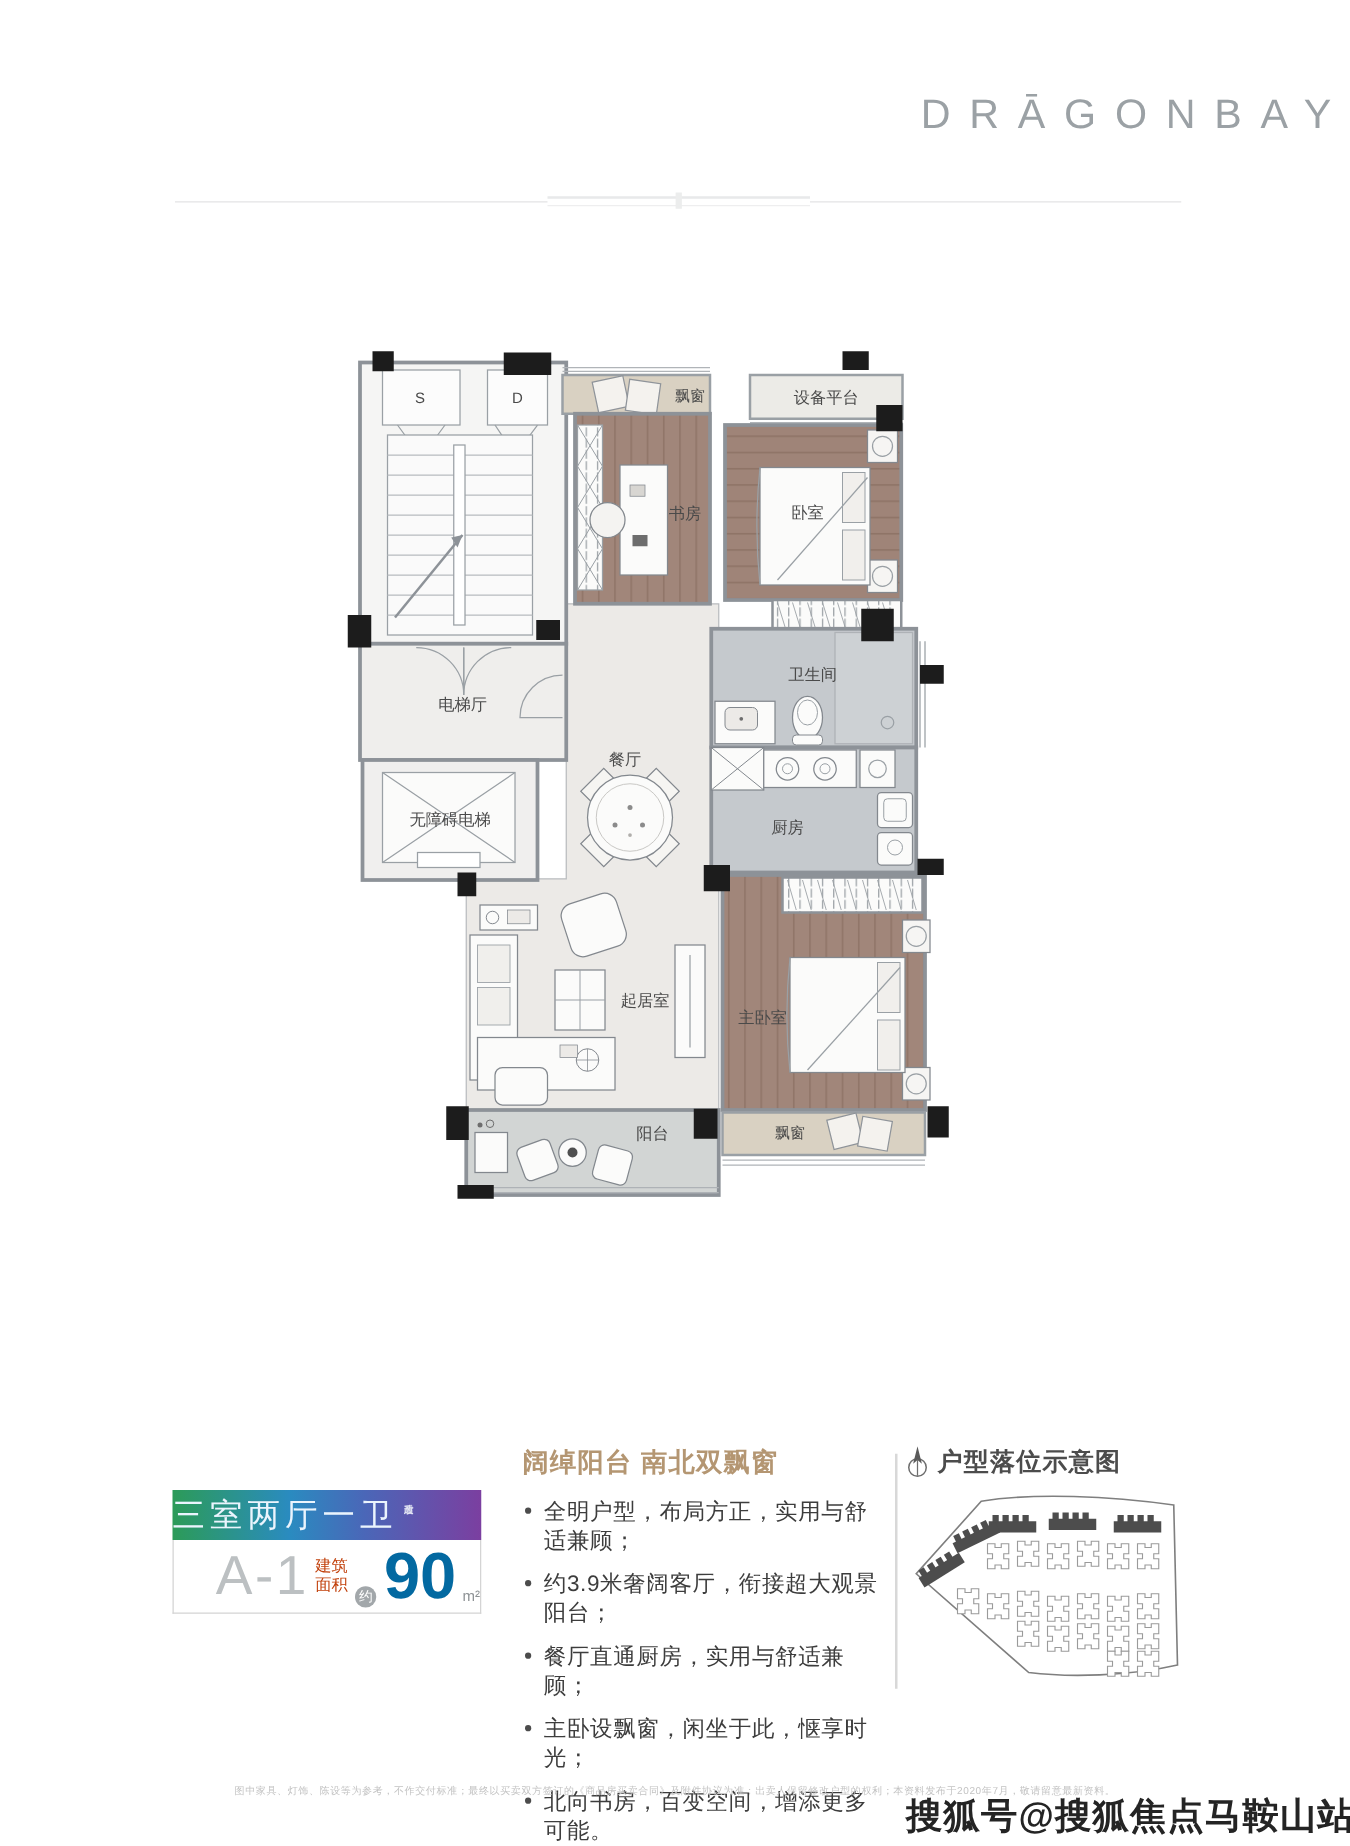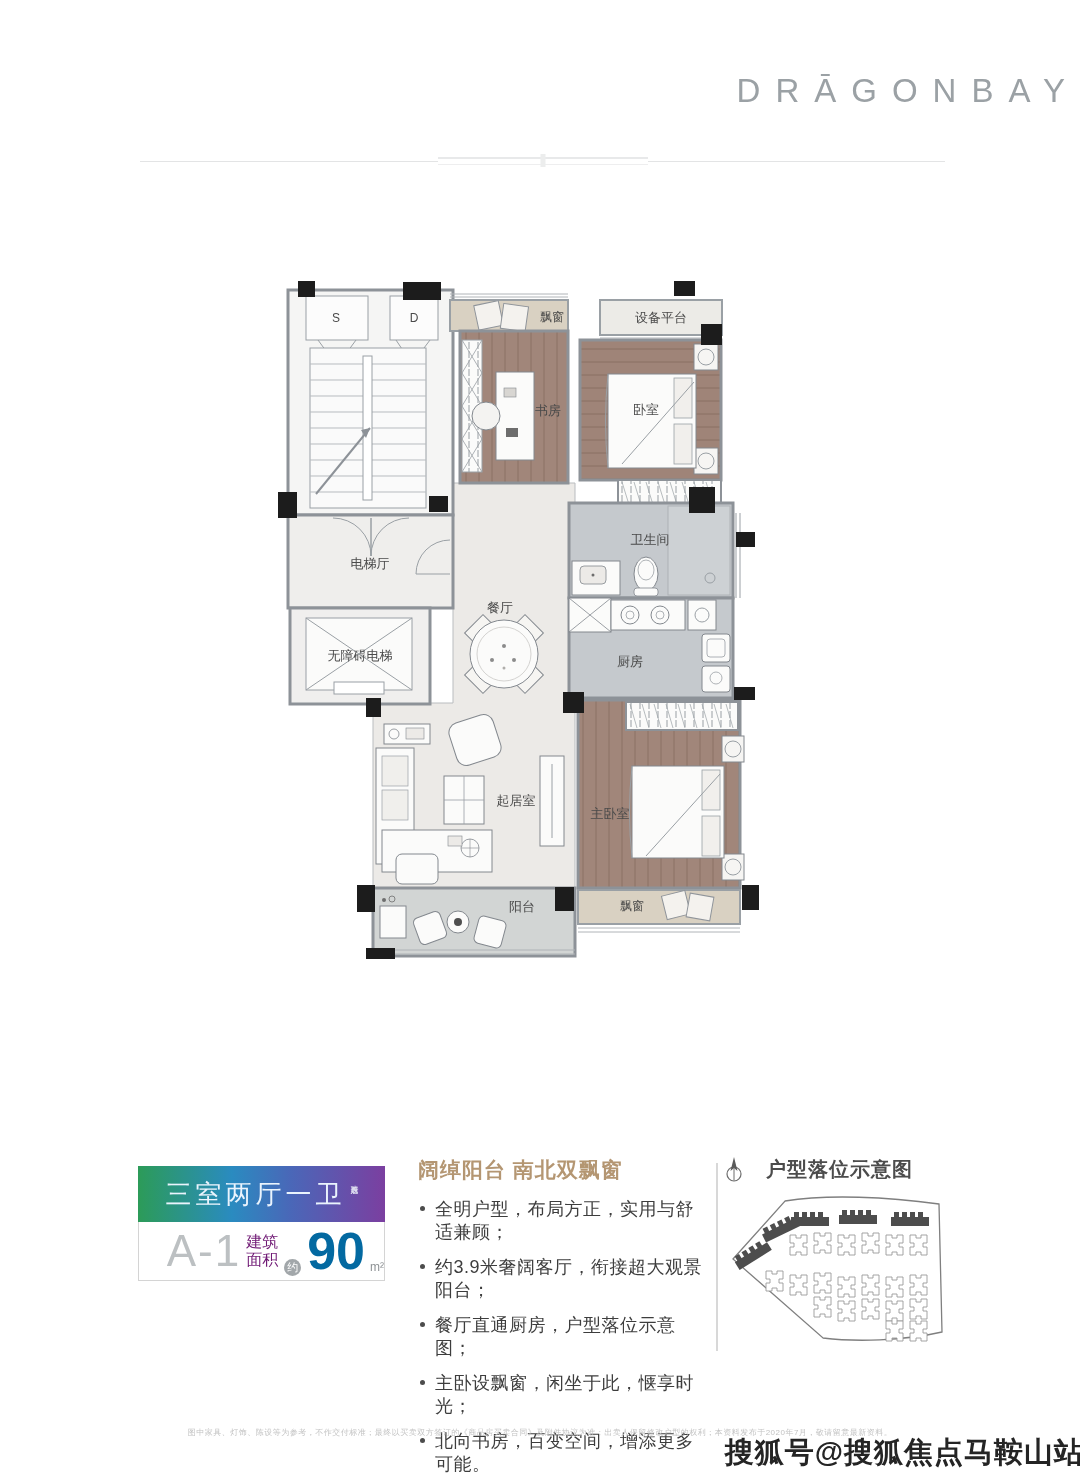--- a/index.html
+++ b/index.html
@@ -17,44 +17,44 @@
 
   
   .plan{position:absolute;left:278px;top:278px;width:486px;height:696px;}
   .plan svg{display:block;}
   .plan text{font-family:"Liberation Sans","DejaVu Sans",sans-serif;fill:#4a4a4a;}
   .caption{position:absolute;top:1016px;left:0;width:100%;text-align:center;
            color:#b5a08c;font-size:20px;letter-spacing:3px;}
 
   
   .unit-card{position:absolute;left:138px;top:1166px;width:247px;}
-  .unit-banner{height:56px;display:flex;align-items:center;justify-content:center;gap:4px;
-               background:linear-gradient(90deg,#2c9b58 0%,#2a8bc0 38%,#4a67b8 62%,#7b3fa0 100%);}
+  .unit-banner{height:40px;display:flex;align-items:center;gap:4px;
+               background:linear-gradient(90deg,#2c9b58 0%,#2a8bc0 38%,#4a67b8 62%,#7b3fa0 100%);margin-top:26px;}
   .unit-banner .layout{color:#eaf4fd;font-size:26px;letter-spacing:4px;}
   .unit-banner .note{color:#e6e9f5;font-size:8px;writing-mode:vertical-rl;line-height:1;height:30px;}
   .unit-body{height:58px;border:1px solid #d4d4d4;border-top:none;background:#fff;
              display:flex;align-items:center;justify-content:flex-end;gap:5px;}
   .unit-body .code{font-size:44px;color:#bcc0c2;letter-spacing:2px;}
-  .area-label{display:flex;flex-direction:column;font-size:16px;color:#701a75;line-height:1.15;}
+  .area-label{display:flex;flex-direction:column;font-size:13px;color:#c2410c;line-height:1.15;}
   .approx{width:17px;height:17px;border-radius:50%;background:#a2a7aa;color:#fff;font-size:11px;
           display:flex;align-items:center;justify-content:center;align-self:flex-end;margin:0 1px 4px 1px;}
   .unit-body .num{font-size:52px;font-weight:bold;color:#0369a1;line-height:1;}
   .unit-body .unit{font-size:12px;color:#8e9295;align-self:flex-end;margin-bottom:6px;}
 
   
   .highlights{position:absolute;left:418px;top:1156px;width:292px;}
   .highlights .hl-title{color:#b49672;font-size:21px;font-weight:bold;letter-spacing:1px;margin-bottom:14px;}
   .hl-item{display:flex;align-items:flex-start;margin-bottom:13px;}
   .hl-item .dot{width:5px;height:5px;border-radius:50%;background:#4c4c4c;margin:8px 10px 0 2px;flex:0 0 auto;}
   .hl-item .txt{font-size:18px;color:#3d3d3d;line-height:1.25;letter-spacing:0.5px;}
   .v-divider{position:absolute;left:716px;top:1163px;width:2px;height:188px;background:#d8d8d8;}
 
   
   .location{position:absolute;left:703px;top:1156px;width:282px;}
-  .loc-head{display:flex;align-items:center;gap:23px;padding-left:22px;}
+  .loc-head{display:flex;align-items:center;gap:7px;padding-left:22px;}
   .loc-head .title{font-size:20px;color:#4c4c4c;font-weight:bold;letter-spacing:1px;}
   .loc-map{margin-top:8px;}
 
   
   .disclaimer{position:absolute;left:0;top:1426px;width:100%;text-align:center;
               color:#c3c3c3;font-size:8px;line-height:14px;letter-spacing:0.5px;}
   .watermark{position:absolute;right:-4px;top:1433px;color:#242424;font-size:29px;font-weight:bold;
              letter-spacing:1px;}
 </style>
 </head>
@@ -312,21 +312,21 @@
     <div class="hl-item">
       <span class="dot"></span>
       <span class="txt">全明户型，布局方正，实用与舒适兼顾；</span>
     </div>
     <div class="hl-item">
       <span class="dot"></span>
       <span class="txt">约3.9米奢阔客厅，衔接超大观景阳台；</span>
     </div>
     <div class="hl-item">
       <span class="dot"></span>
-      <span class="txt">餐厅直通厨房，户型落位示意图；</span>
+      <span class="txt">餐厅直通厨房，实用与舒适兼顾；</span>
     </div>
     <div class="hl-item">
       <span class="dot"></span>
       <span class="txt">主卧设飘窗，闲坐于此，惬享时光；</span>
     </div>
     <div class="hl-item">
       <span class="dot"></span>
       <span class="txt">北向书房，百变空间，增添更多可能。</span>
     </div>
   </div>

